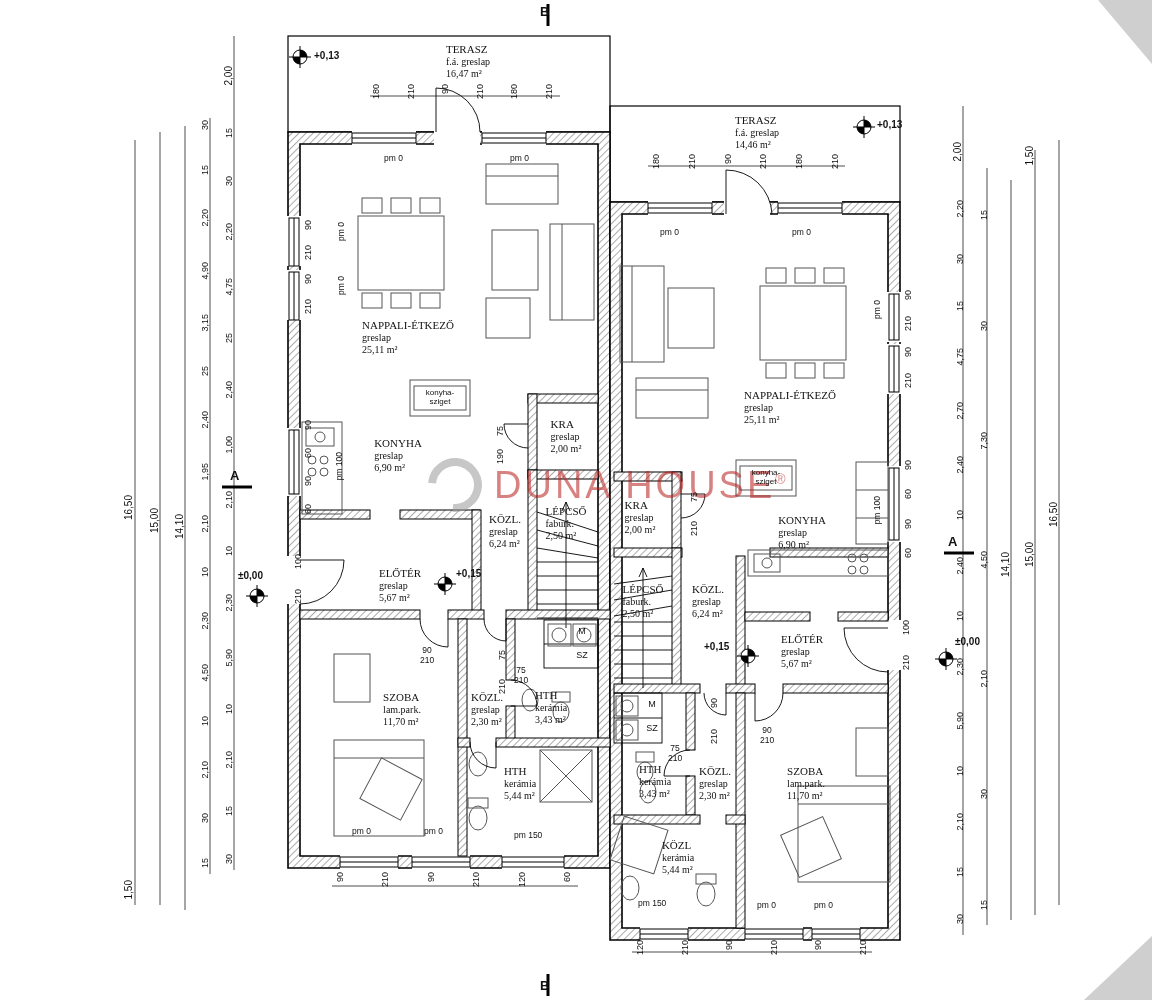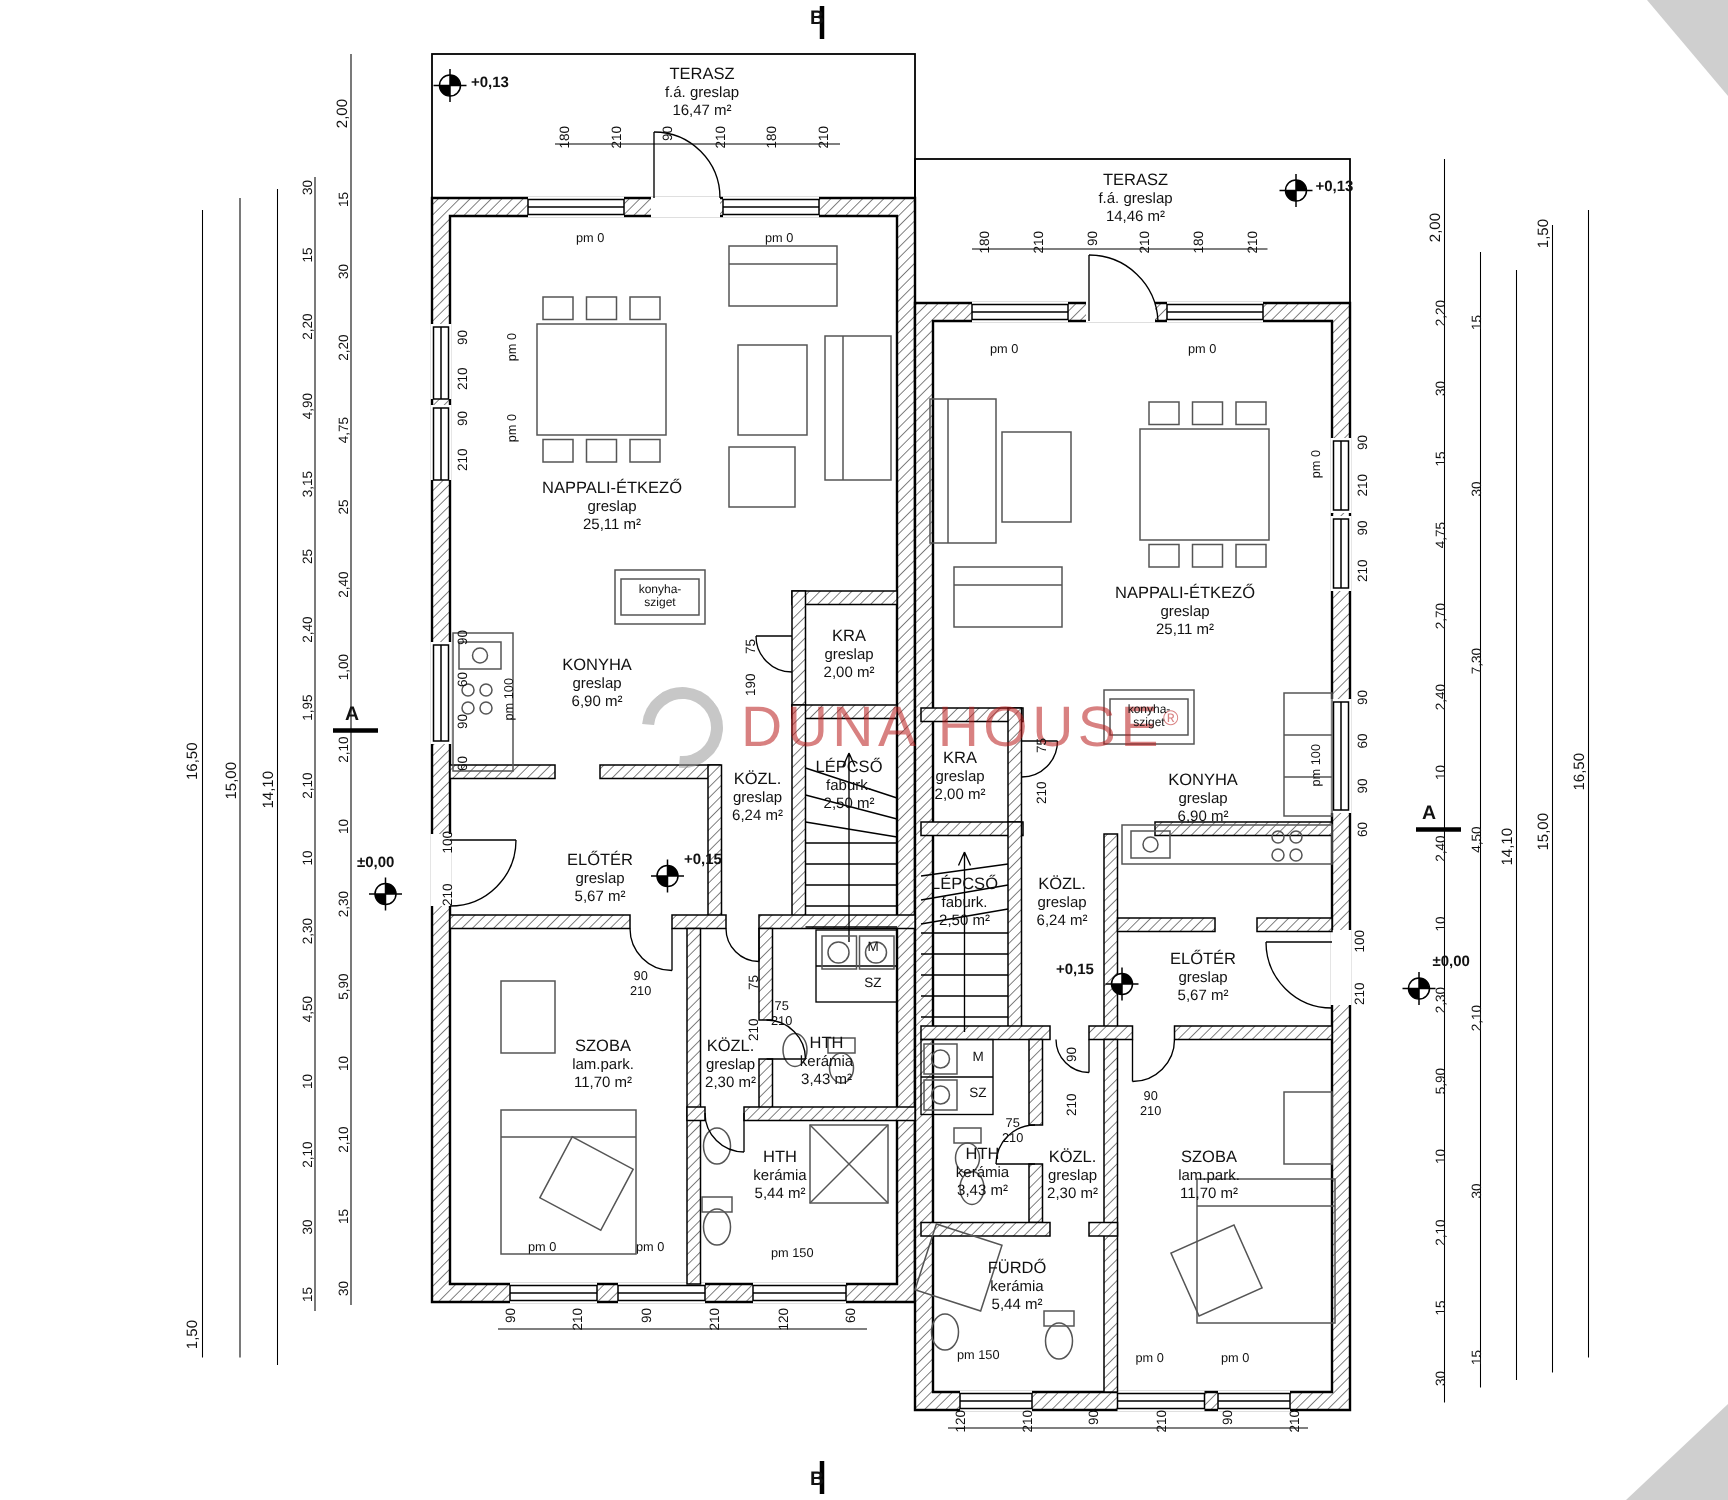--- a/index.html
+++ b/index.html
@@ -1,21 +1,21 @@
 <!DOCTYPE html>
 <html><head>
 <meta charset="utf-8">
 <style>
   html,body{margin:0;padding:0;background:#fff;}
   .canvas{position:relative;width:1152px;height:1000px;background:#fff;overflow:hidden;
           font-family:"Liberation Sans", sans-serif;color:#111;}
   svg{position:absolute;left:0;top:0;}
   .labels{position:absolute;left:0;top:0;width:1152px;height:1000px;}
-  .room-label{position:absolute;transform:translate(-50%,-50%);text-align:center;
-              line-height:1.2;white-space:nowrap;}
+  .room-label{position:absolute;transform:translate(-50%,-50%);
+              line-height:1.2;white-space:nowrap;font-family:Liberation Serif, serif;}
   .room-label .rn{font-size:11px;}
   .room-label .rm,.room-label .rr{font-size:10px;}
   .small-label{position:absolute;transform:translate(-50%,-50%);text-align:center;
                font-size:8px;line-height:1.1;white-space:nowrap;}
   .vchain{position:absolute;display:flex;flex-direction:column;justify-content:space-between;
           align-items:center;}
   .hchain{position:absolute;display:flex;flex-direction:row;justify-content:space-between;
           align-items:flex-start;}
   .vchain .dim-item,.hchain .dim-item{writing-mode:vertical-rl;transform:rotate(180deg);
           display:inline-block;font-size:9px;line-height:1;}
@@ -464,21 +464,21 @@
     <div class="rn">KÖZL.</div>
     <div class="rm">greslap</div>
     <div class="rr">2,30 m²</div>
   </div>
   <div class="room-label" style="left:806px;top:784px">
     <div class="rn">SZOBA</div>
     <div class="rm">lam.park.</div>
     <div class="rr">11,70 m²</div>
   </div>
   <div class="room-label" style="left:678px;top:858px">
-    <div class="rn">FÜRDŐ</div>
+    <div class="rn">KÖZL</div>
     <div class="rm">kerámia</div>
     <div class="rr">5,44 m²</div>
   </div>
 
   <div class="elev" style="left:314px;top:50px">+0,13</div>
   <div class="elev" style="left:877px;top:119px">+0,13</div>
   <div class="elev" style="left:456px;top:568px">+0,15</div>
   <div class="elev" style="left:704px;top:641px">+0,15</div>
   <div class="elev" style="left:238px;top:570px">±0,00</div>
   <div class="elev" style="left:955px;top:636px">±0,00</div>

